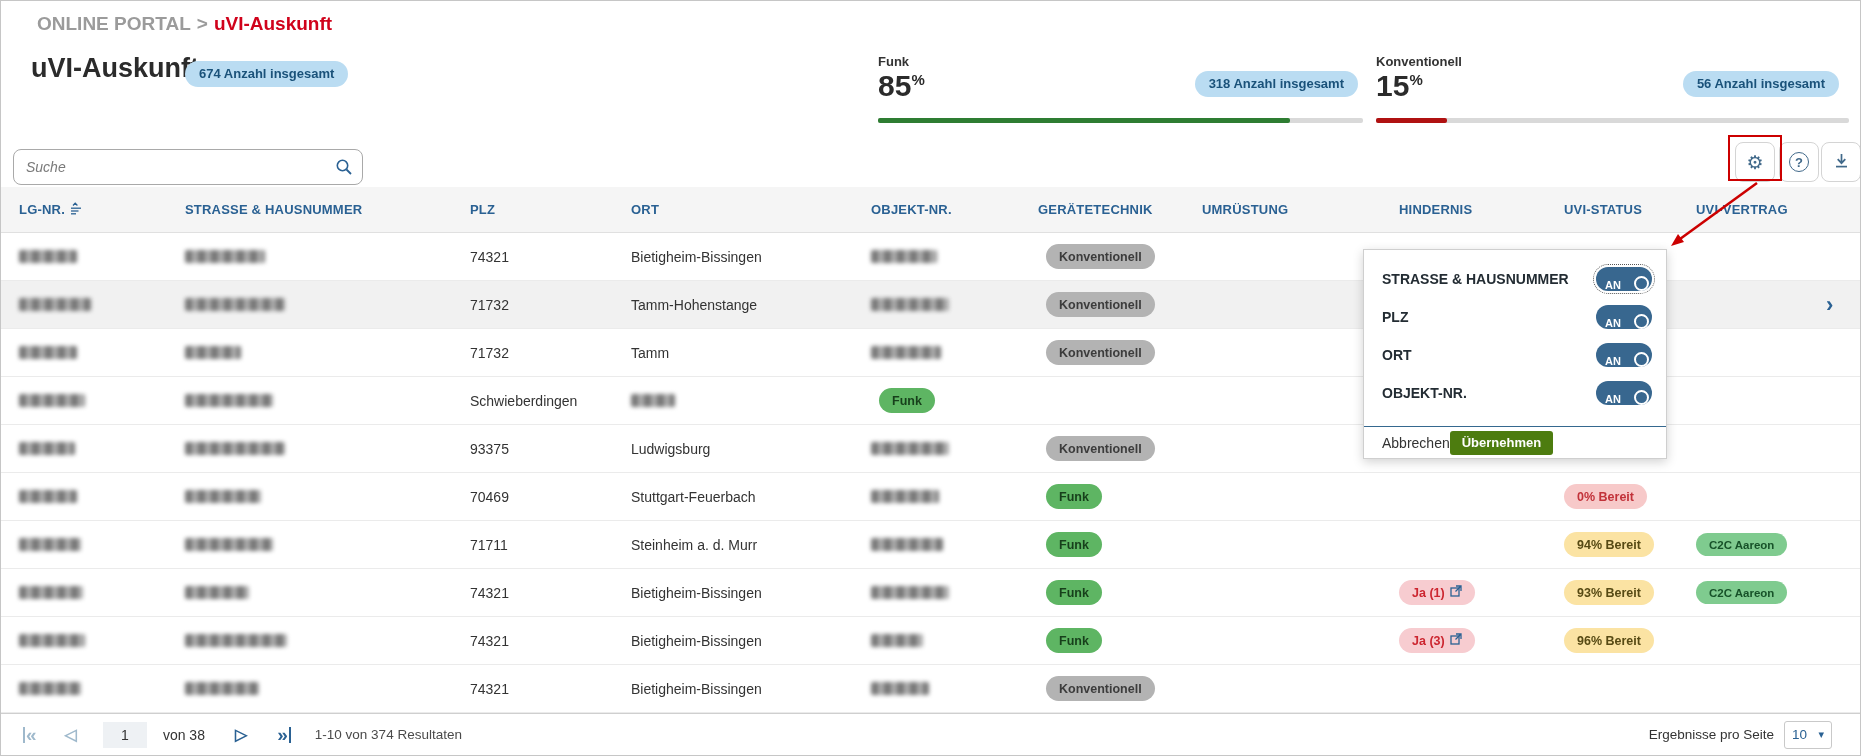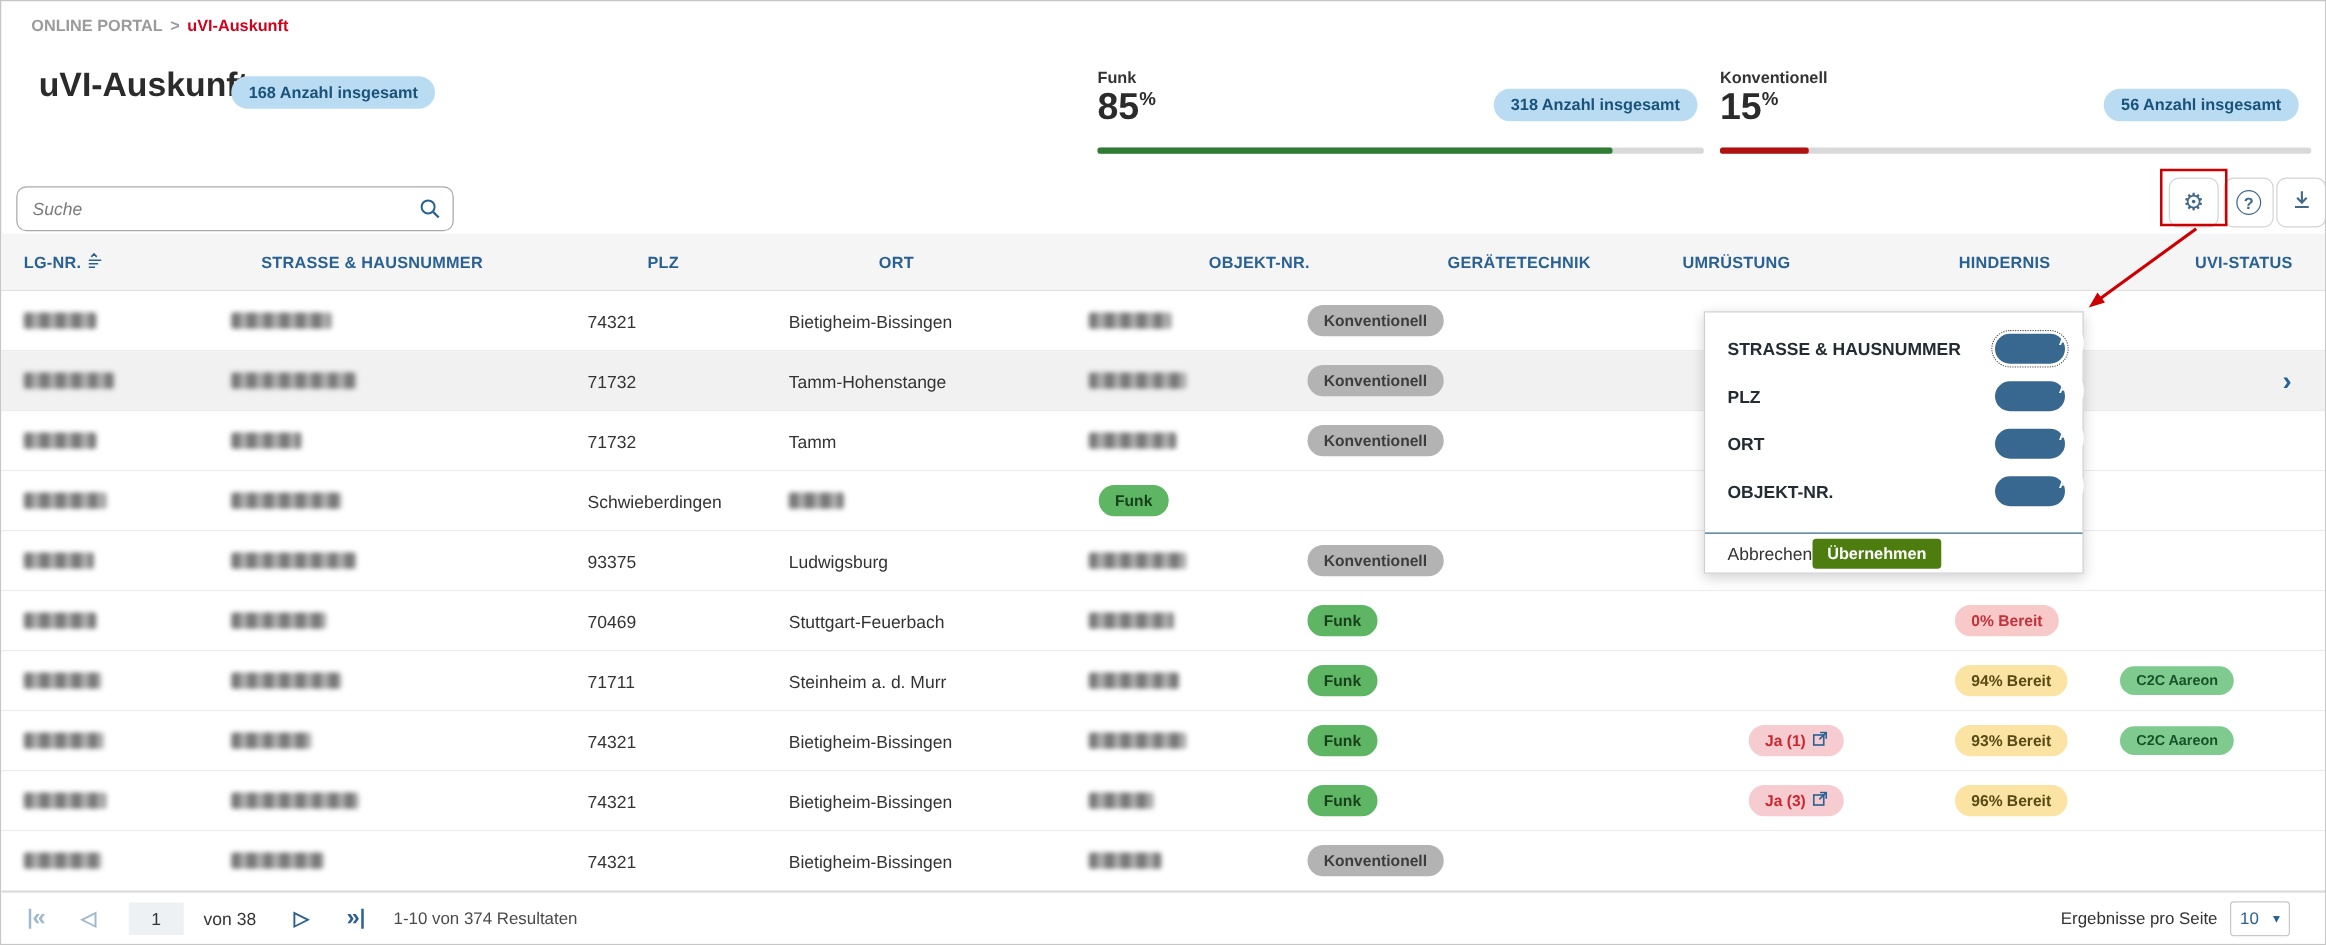--- a/index.html
+++ b/index.html
@@ -1,20 +1,20 @@
 <!DOCTYPE html>
 <html><head>
 <meta charset="utf-8">
 <style>
   * { margin:0; padding:0; box-sizing:border-box; }
   body { background:#fff; font-family:"Liberation Sans", sans-serif; }
   .page { position:relative; width:1861px; height:756px; background:#fff; border:1px solid #c6c6c6; overflow:hidden; }
 
   
-  .breadcrumb { position:absolute; left:24px; top:12px; font-size:13px; font-weight:bold; }
+  .breadcrumb { position:absolute; left:36px; top:12px; font-size:19px; font-weight:bold; }
   .crumb-root { color:#9b9b9b; }
   .crumb-sep { color:#9b9b9b; margin:0 6px; }
   .crumb-current { color:#d0021b; }
 
   
   .page-title { position:absolute; left:30px; top:52px; font-size:27px; font-weight:bold; color:#2b2b2b; }
   .badge { position:absolute; height:26px; line-height:26px; border-radius:13px; background:#badcf2; color:#1a527a; font-size:13px; font-weight:bold; padding:0 14px; white-space:nowrap; }
   .badge-total { left:184px; top:60px; }
   .badge-stat1 { right:502px; top:70px; }
   .badge-stat2 { right:21px; top:70px; }
@@ -35,21 +35,21 @@
   .search-input::placeholder { color:#7a7a7a; font-style:italic; }
   .search-icon { position:absolute; right:10px; top:9px; }
   .icon-btn { position:absolute; top:141px; width:40px; height:40px; border:1px solid #d4d4d4; border-radius:8px; background:#fff; display:flex; align-items:center; justify-content:center; color:#41698a; cursor:pointer; }
   .btn-gear { left:1734px; font-size:19px; }
   .btn-help { left:1778px; }
   .btn-download { left:1820px; }
   .help-circle { width:20px; height:20px; border:1.6px solid #41698a; border-radius:50%; font-size:13px; font-weight:bold; color:#41698a; display:flex; align-items:center; justify-content:center; }
 
   
   .thead, .trow { display:grid; grid-template-columns:166px 285px 161px 240px 167px 164px 197px 165px 132px 130px 54px; width:1861px; }
-  .thead { position:absolute; top:186px; height:46px; background:#f5f5f5; border-bottom:1px solid #e0e0e0;gap:24px; }
+  .thead { position:absolute; top:186px; height:46px; background:#f5f5f5; border-bottom:1px solid #e0e0e0; }
   .th { display:flex; align-items:center; padding-left:18px; color:#2a6193; font-size:13px; font-weight:bold; letter-spacing:.2px; white-space:nowrap; cursor:pointer; }
   .tbody { position:absolute; top:232px; left:0; width:1861px; }
   .trow { height:48px; border-bottom:1px solid #ebebeb; background:#fff; }
   .trow.selected { background:#f1f1f1; }
   .td { display:flex; align-items:center; padding-left:18px; font-size:14px; color:#333; white-space:nowrap; overflow:hidden; }
   .blur-blob { display:inline-block; height:13px; border-radius:2px; background:repeating-linear-gradient(90deg,#777 0 7px,#ababab 7px 13px); filter:blur(2.2px); }
   .pill { display:inline-flex; align-items:center; height:25px; border-radius:13px; padding:0 13px; font-size:12.5px; font-weight:bold; white-space:nowrap; }
   .pill-konv { background:#b3b3b3; color:#3c3c3c; }
   .pill-funk { background:#5eb563; color:#173f1b; }
   .pill-vertrag { background:#7fcb8f; color:#175229; height:23px; font-size:11.5px; }
@@ -58,21 +58,21 @@
   .pill-hindernis { background:#f7ccd0; color:#cc2630; cursor:pointer; }
   .pill-hindernis svg { margin-left:5px; }
   .tech-pill-offset { margin-left:8px; }
   .row-chevron { color:#2a6193; font-size:22px; font-weight:bold; line-height:1; cursor:pointer; }
 
   
   .popup { position:absolute; left:1362px; top:248px; width:304px; height:210px; background:#fff; border:1px solid #cfcfcf; box-shadow:0 3px 10px rgba(0,0,0,.18); z-index:5; }
   .popup-items { padding:10px 0 0 0; }
   .popup-item { height:38px; display:flex; align-items:center; justify-content:space-between; padding:0 14px 0 18px; }
   .popup-label { font-size:14px; font-weight:bold; color:#232c33; white-space:nowrap; }
-  .toggle { width:56px; height:24px; border-radius:12px; background:#38678f; display:flex; align-items:flex-start; cursor:pointer; flex:0 0 auto;padding-left:42px; }
+  .toggle { width:56px; height:24px; border-radius:12px; background:#38678f; display:flex; align-items:flex-end; cursor:pointer; flex:0 0 auto; }
   .toggle.focused { outline:1px dotted #555; outline-offset:2px; }
   .toggle-text { color:#fff; font-size:11px; font-weight:bold; margin-left:9px; flex:1; }
   .toggle-knob { width:15px; height:15px; border:2.5px solid #fff; border-radius:50%; margin-right:3px; background:transparent; }
   .popup-footer { position:absolute; left:0; bottom:0; width:100%; height:32px; border-top:1.5px solid #35688f; display:flex; align-items:center; padding:0 8px 0 18px; }
   .popup-cancel { font-size:14px; color:#333; cursor:pointer; background:none; border:none; font-family:"Liberation Sans",sans-serif; }
   .popup-apply { background:#4d7c0f; color:#fff; font-size:13px; font-weight:bold; border:none; border-radius:3px; height:24px; padding:0 12px; cursor:pointer; font-family:"Liberation Sans",sans-serif; }
 
   
   .annot-rect { position:absolute; left:1727px; top:134px; width:54px; height:46px; border:2.5px solid #cc0000; z-index:6; pointer-events:none; }
   .annot-svg { position:absolute; left:0; top:0; width:1861px; height:756px; z-index:7; pointer-events:none; }
@@ -95,21 +95,21 @@
 </head>
 <body>
 
 <div class="page">
 
   <div class="breadcrumb">
     <span class="crumb-root">ONLINE PORTAL</span><span class="crumb-sep">&gt;</span><span class="crumb-current">uVI-Auskunft</span>
   </div>
 
   <div class="page-title">uVI-Auskunft</div>
-  <div class="badge badge-total">168 Anzahl insgesamt</div>
+  <div class="badge badge-total">674 Anzahl insgesamt</div>
 
   <div class="stat-label stat1">Funk</div>
   <div class="stat-value stat1"><span>85</span><sup>%</sup></div>
   <div class="badge badge-stat1">318 Anzahl insgesamt</div>
   <div class="bar bar1">
       <div class="bar-fill" style="width: 85%; background: rgb(46, 125, 50);"></div>
     </div>
 
   <div class="stat-label stat2">Konventionell</div>
   <div class="stat-value stat2"><span>15</span><sup>%</sup></div>

